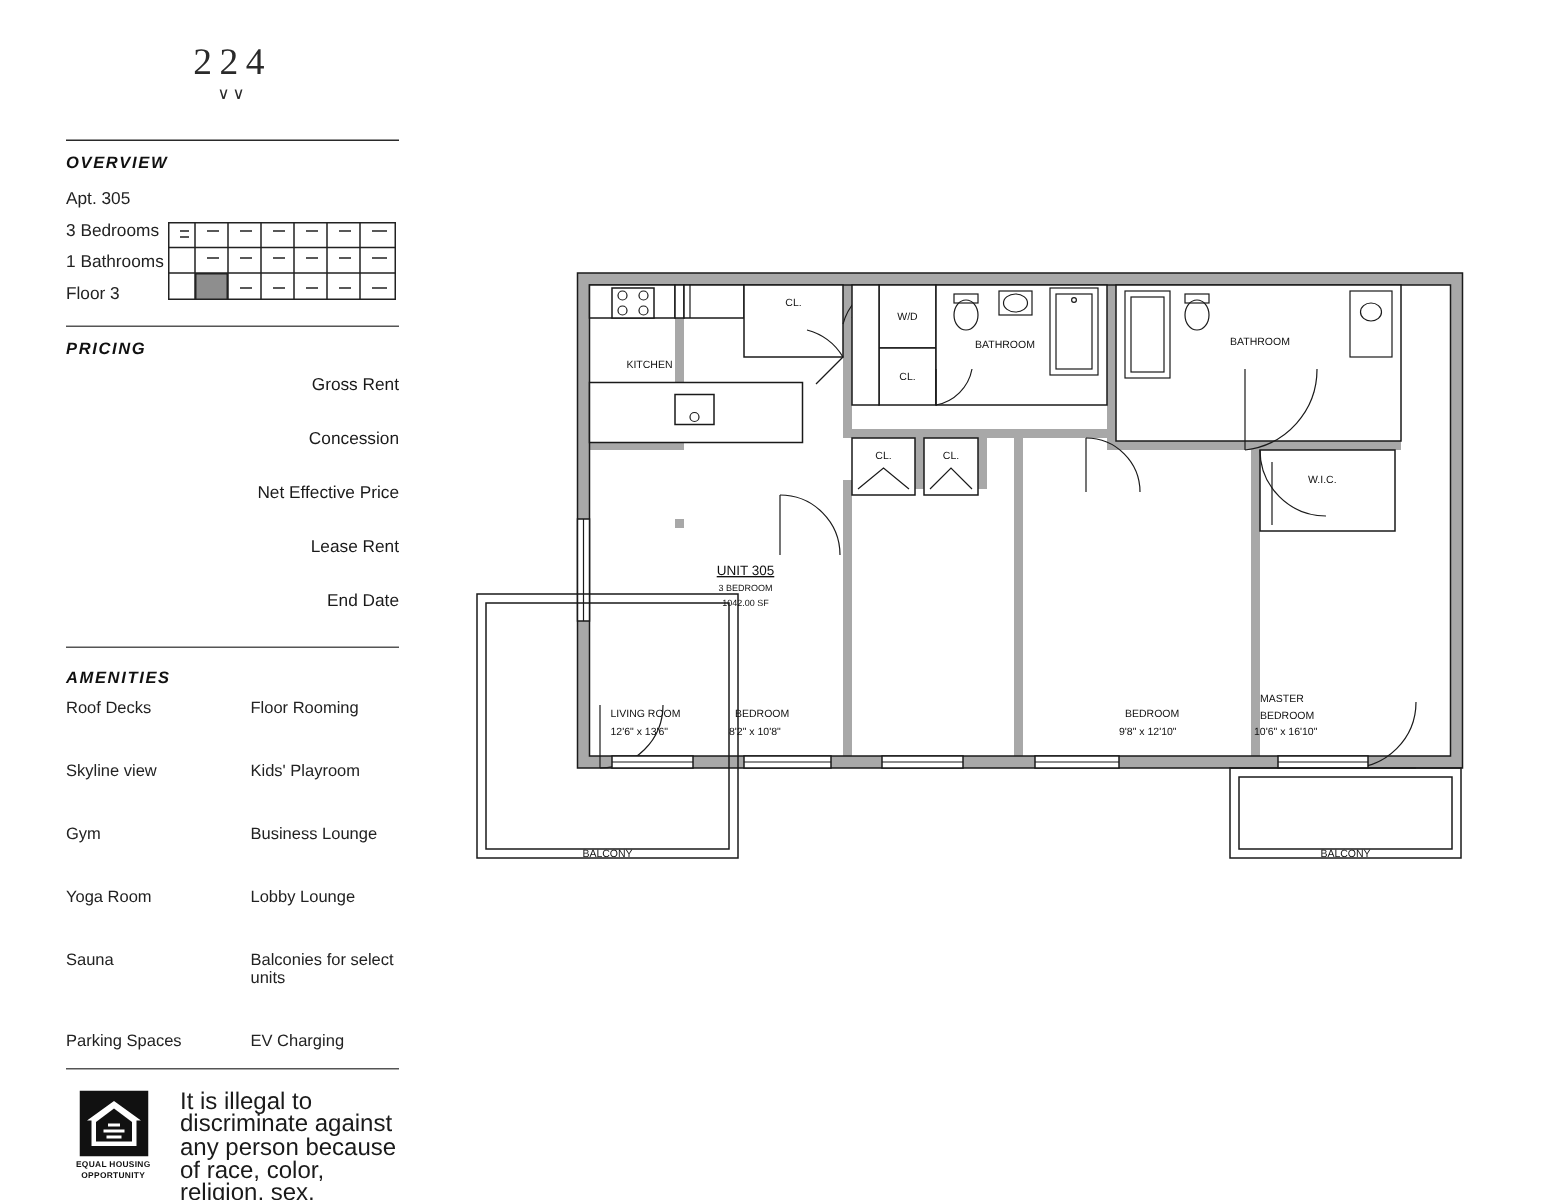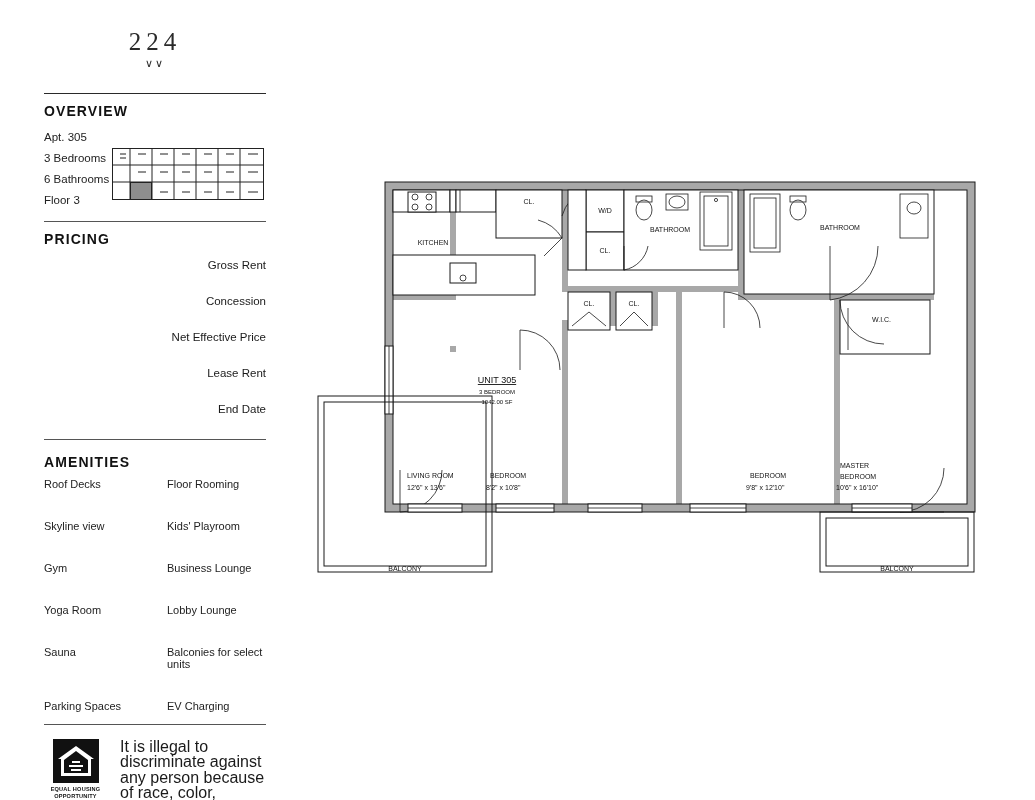--- a/index.html
+++ b/index.html
@@ -21,22 +21,23 @@
   .logo-wrap { text-align: center; padding-top: 8px; }
   .logo-num {
     font-family: "Liberation Serif", serif;
     font-size: 25px; letter-spacing: 5px; color: #2a2a2a; line-height: 1.15;
   }
   .logo-mid { font-size: 11px; letter-spacing: 2px; color: #2a2a2a; line-height: 1; margin: 1px 0 2px; }
   .rule { height: 1px; background: #2a2a2a; width: 100%; }
   .rule-thin { height: 1px; background: #555; width: 100%; }
 
   .sec-title {
-    font-size: 14px; font-weight: bold; letter-spacing: 1.1px; color: #111;
+    font-size: 11px; font-weight: bold; letter-spacing: 1.1px; color: #111;
     margin: 9px 0 8px;
+    font-style: italic;
   }
   .ov-row { display: flex; }
   .ov-list { font-size: 11.5px; line-height: 21px; color: #222; }
   .keyplan {
     position: absolute; left: 112px; top: 148px;
     width: 152px; height: 52px;
   }
   .keyplan svg { display: block; }
 
   .price-row {
@@ -74,21 +75,21 @@
       <div class="logo-mid">∨∨</div>
     </div>
 
     <div class="rule" style="margin-top:24px;"></div>
 
     <div class="sec-title">OVERVIEW</div>
     <div class="ov-row">
       <div class="ov-list">
         <div>Apt. 305</div>
         <div>3 Bedrooms</div>
-        <div>6 Bathrooms</div>
+        <div>1 Bathrooms</div>
         <div>Floor 3</div>
       </div>
     </div>
 
     <div class="rule-thin" style="margin-top:10px;"></div>
 
     <div class="sec-title" style="">PRICING</div>
     <div style="margin-top:12px;">
       <div class="price-row">
         <span class="price-label">Gross Rent</span>

